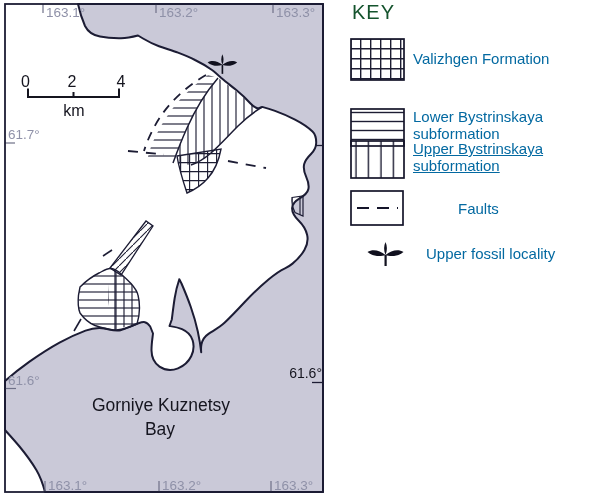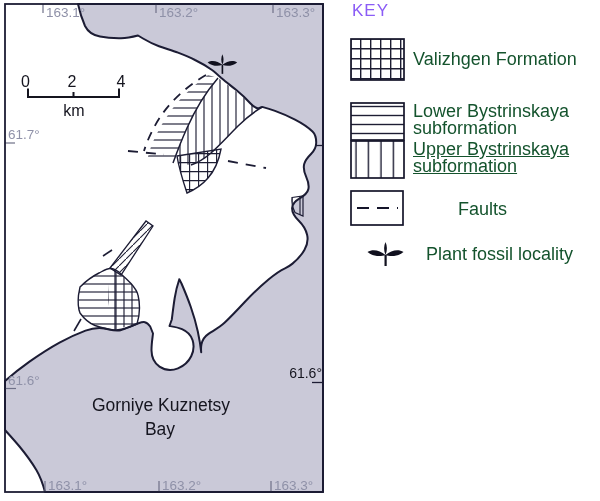--- a/index.html
+++ b/index.html
@@ -8,23 +8,23 @@
     background:#ffffff;
     font-family:"Liberation Sans", sans-serif;
     color:#15151f;
   }
   #map-svg{position:absolute;left:0;top:0;}
   .coord{font-size:13.5px;fill:#8f91a8;}
   .coord-dark{font-size:14px;fill:#15151f;}
   .bayname{font-size:17.5px;fill:#15151f;}
   .scalenum{font-size:16px;fill:#15151f;}
   #key-panel{position:absolute;left:345px;top:0;width:255px;height:501px;}
-  #key-title{position:absolute;left:7px;top:1px;font-size:17px;letter-spacing:1px;color:#8b5cf6;}
+  #key-title{position:absolute;left:7px;top:1px;font-size:20px;letter-spacing:1px;color:#14532d;}
   .key-row{position:absolute;left:0;width:255px;}
-  .key-label{position:absolute;left:68px;top:0;font-size:18px;line-height:16.5px;color:#14532d;}
+  .key-label{position:absolute;left:68px;top:0;font-size:15px;line-height:16.5px;color:#0369a1;}
   .key-label.plant{left:81px;}
   .swatch{position:absolute;left:5px;top:0;}
 </style>
 </head>
 <body>
 
 <svg width="0" height="0" style="position:absolute" aria-hidden="true">
   <defs>
     <pattern id="mh" width="8" height="8" patternUnits="userSpaceOnUse">
       <path d="M0,4 H8" stroke="#1d1d33" stroke-width="1.15"></path>
@@ -169,21 +169,21 @@
 <div id="key-panel">
   <div id="key-title">KEY</div>
 
   <div class="key-row" style="top:38px;height:44px;">
     <svg class="swatch" width="56" height="44">
       <rect x="1" y="1" width="53" height="41" fill="url(#kgrid)" stroke="#14142a" stroke-width="1.7"></rect>
     </svg>
     <div class="key-label" style="top:13px;">Valizhgen Formation</div>
   </div>
 
-  <div class="key-row" style="top:102px;height:40px;text-decoration:underline;">
+  <div class="key-row" style="top:108px;height:40px;text-decoration:underline;">
     <svg class="swatch" width="56" height="40">
       <rect x="1" y="1" width="53" height="37" fill="url(#kh)" stroke="#14142a" stroke-width="1.7"></rect>
     </svg>
     <div class="key-label" style="top:1px;">
       <div>Lower Bystrinskaya</div>
       <div>subformation</div>
     </div>
   </div>
 
   <div class="key-row" style="top:140px;height:40px;">
@@ -206,15 +206,15 @@
 
   <div class="key-row" style="top:240px;height:30px;">
     <svg class="swatch" style="left:18px;" width="44" height="30">
       <g transform="translate(2.5,3)" fill="#10101e">
         <path d="M20,12 C14,7 7,6 2,9 C7,13.5 15,14 20,12 Z"></path>
         <path d="M20,12 C26,7 33,6 38,9 C33,13.5 25,14 20,12 Z"></path>
         <path d="M20,12 C18,7 18.3,3 20,-1 C21.7,3 22,7 20,12 Z"></path>
         <rect x="19" y="12" width="2.2" height="11"></rect>
       </g>
     </svg>
-    <div class="key-label plant" style="top:6px;">Plant fossil locality</div>
+    <div class="key-label plant" style="top:6px;">Upper fossil locality</div>
   </div>
 </div>
 
 </body></html>

